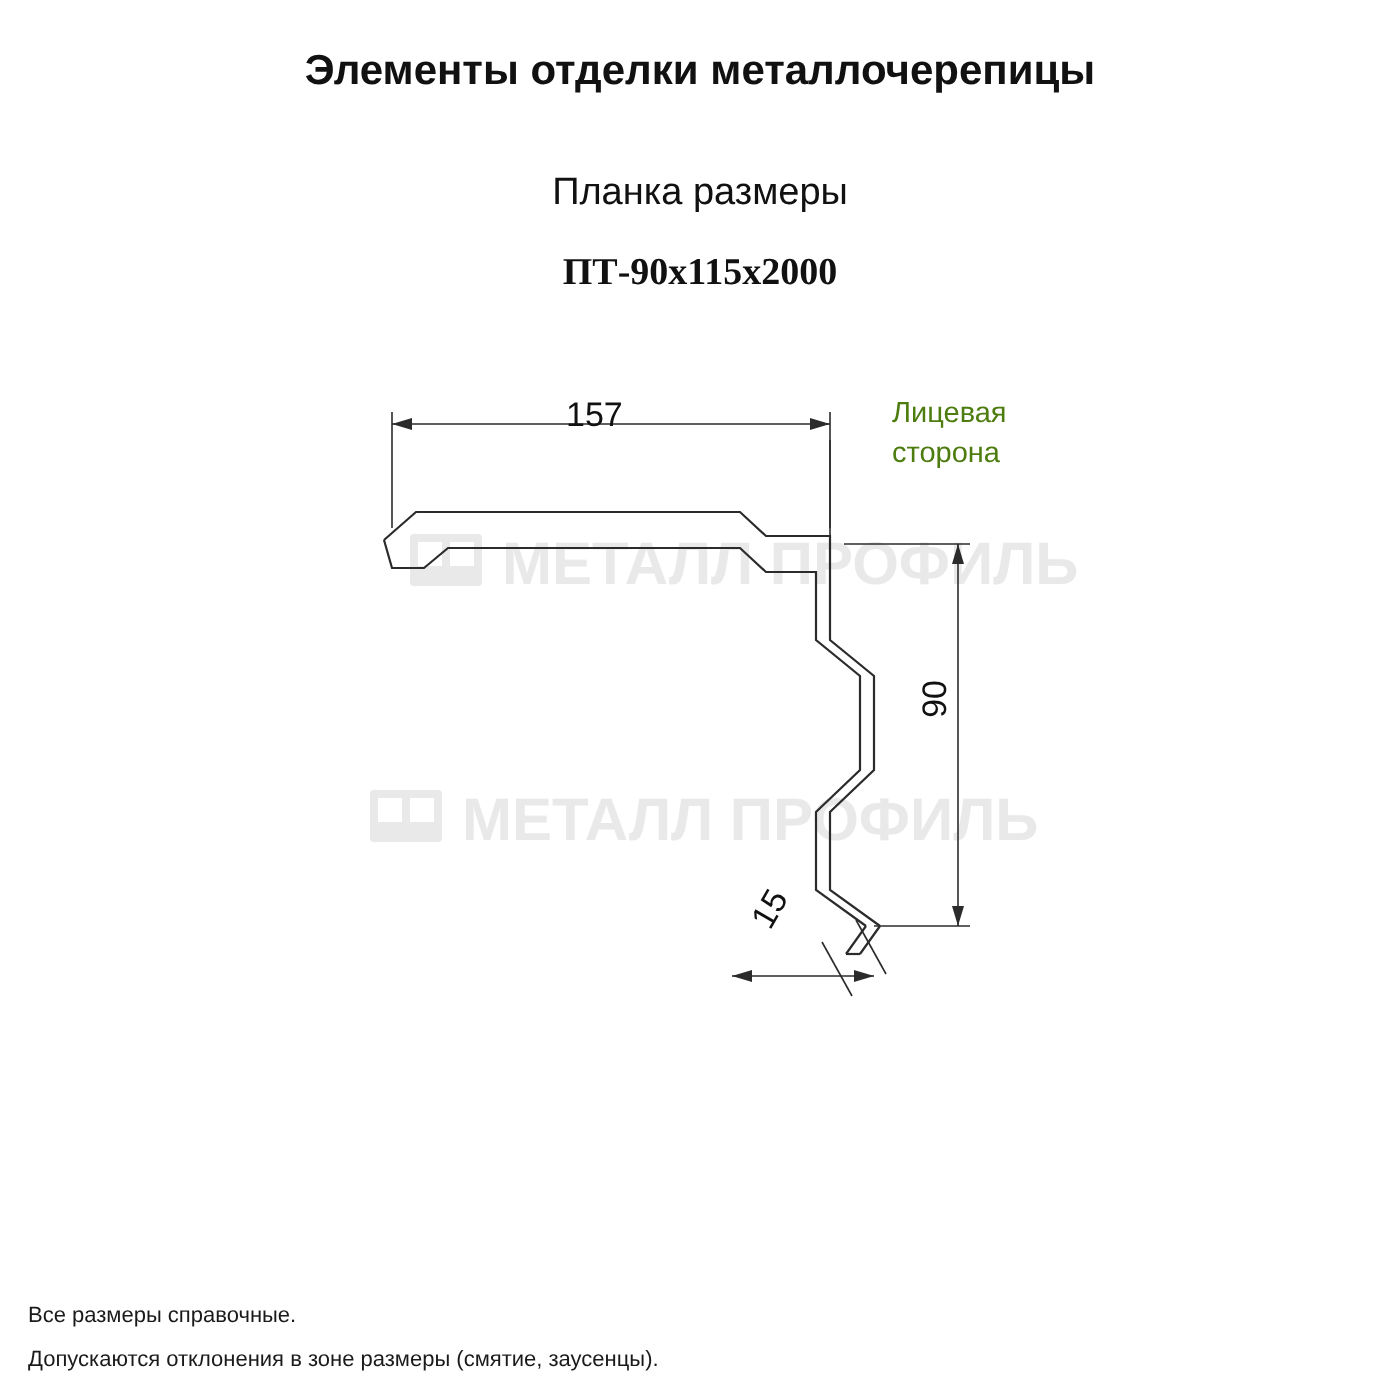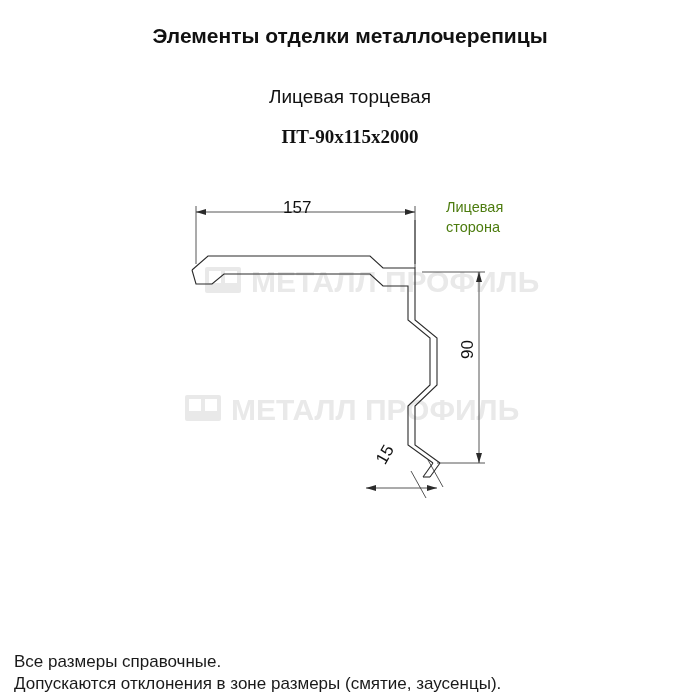--- a/index.html
+++ b/index.html
@@ -62,21 +62,21 @@
     position: absolute;
     left: 0;
     top: 0;
     width: 700px;
     height: 700px;
     pointer-events: none;
   }
   .footnote {
     position: absolute;
     left: 14px;
-    font-size: 17px;
+    font-size: 11px;
     color: #1a1a1a;
   }
   .footnote.l1 { top: 652px; }
   .footnote.l2 { top: 674px; }
   .dim-label {
     position: absolute;
     font-size: 17px;
     color: #111111;
   }
   .lbl-115 { left: 283px; top: 198px; }
@@ -109,21 +109,21 @@
       <g transform="translate(185,378)">
         <rect x="0" y="17" width="36" height="26" rx="2"></rect>
         <rect x="4" y="21" width="12" height="12" fill="#ffffff"></rect>
         <rect x="20" y="21" width="12" height="12" fill="#ffffff"></rect>
         <text x="46" y="42" font-family="'Liberation Sans', sans-serif" font-size="30" font-weight="bold" fill="#e9e9e9">МЕТАЛЛ ПРОФИЛЬ</text>
       </g>
     </g>
   </svg>
 
   <div class="title">Элементы отделки металлочерепицы</div>
-  <div class="subtitle">Лицевая торцевая</div>
+  <div class="subtitle">Планка размеры</div>
   <div class="code">ПТ-90х115х2000</div>
 
   <svg class="drawing" viewBox="0 0 700 400" preserveAspectRatio="none">
     <g stroke="#2b2b2b" stroke-width="1.1" fill="none" stroke-linejoin="miter" stroke-linecap="butt">
 
       <path d="M 192,110 L 208,96 L 370,96 L 383,108 L 415,108
                L 415,160 L 437,178 L 437,225 L 415,246 L 415,285
                L 440,303"></path>
       <path d="M 192,110 L 196,124 L 212,124 L 224,114 L 370,114
                L 383,126 L 408,126 L 408,160 L 430,178 L 430,225

